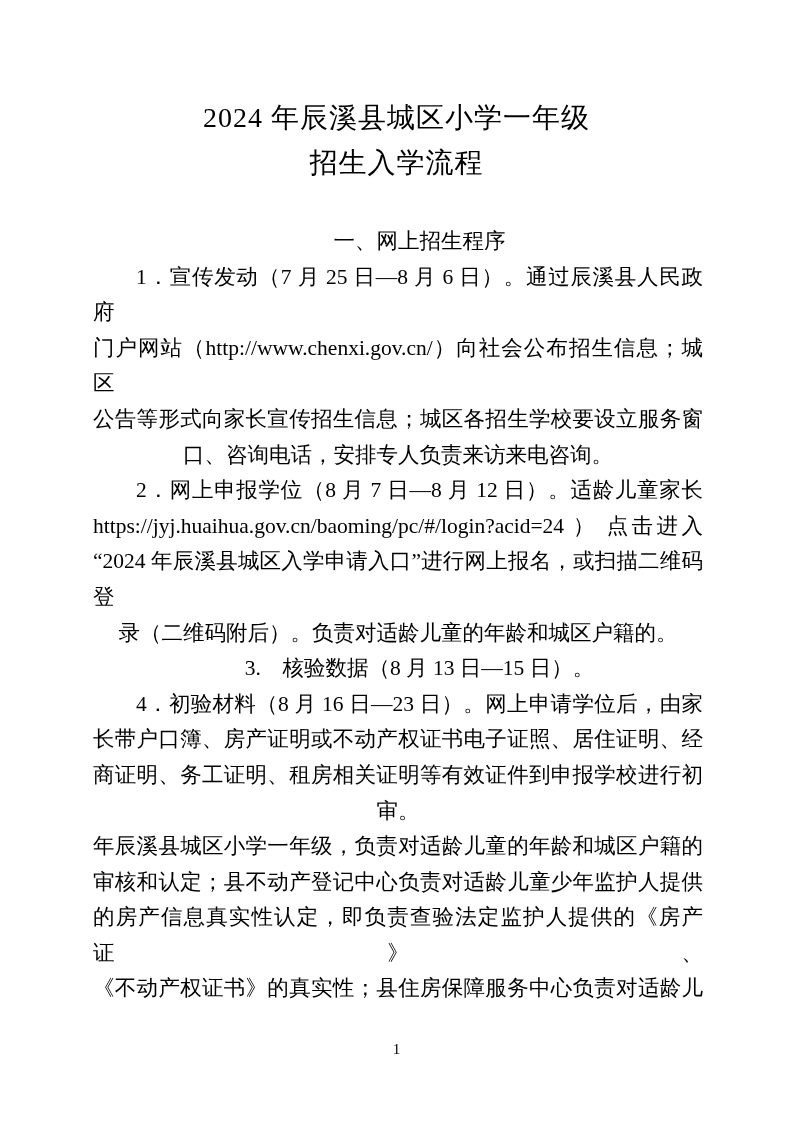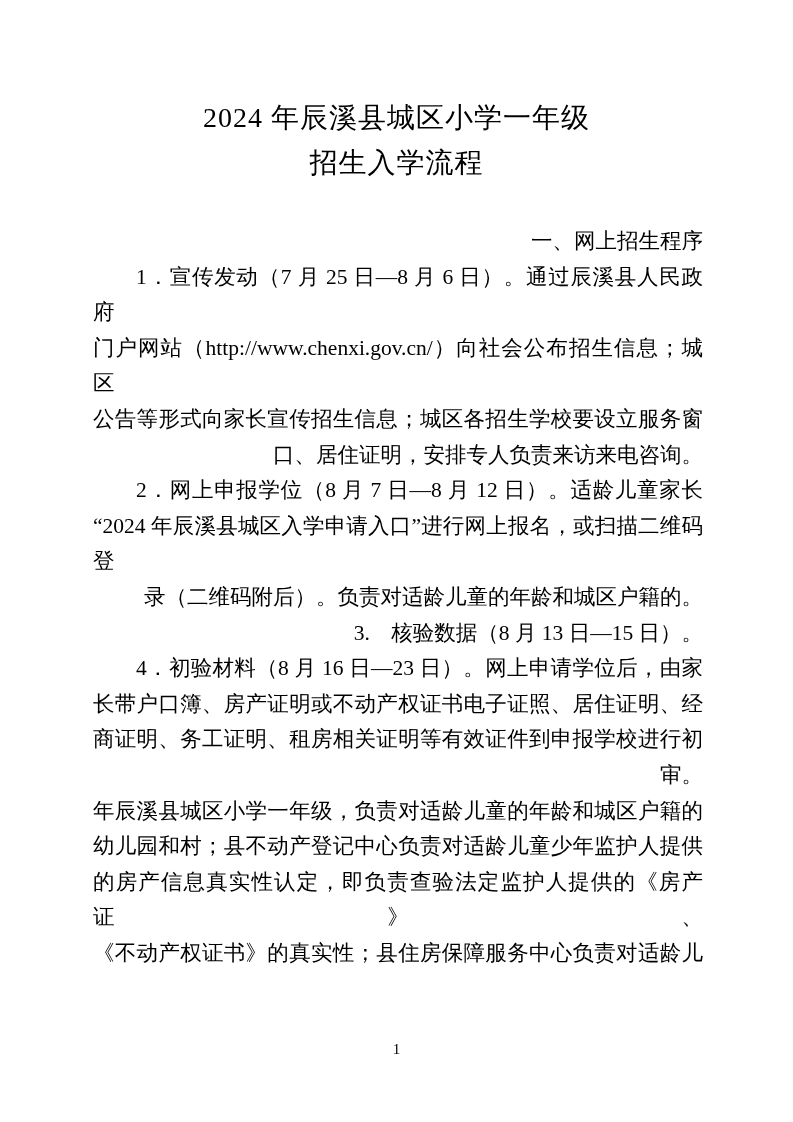--- a/index.html
+++ b/index.html
@@ -30,21 +30,21 @@
   .doc-body {
     position: absolute;
     top: 224px;
     left: 93px;
     width: 610px;
   }
   .line {
     font-size: 21.5px;
     line-height: 35.6px;
     min-height: 35.6px;
-    text-align: right;
+    text-align: center;
     white-space: normal;
   }
   .line.indent {
     text-indent: 43px;
   }
   .line.just {
     text-align: justify;
     text-align-last: justify;
   }
   .run.bold {
@@ -68,30 +68,31 @@
   <div class="title">
     <div>2024 年辰溪县城区小学一年级</div>
     <div>招生入学流程</div>
   </div>
 
   <div class="doc-body">
       <div class="line indent"><span class="run">一、网上招生程序</span></div>
       <div class="line indent just"><span class="run bold">1．宣传发动（7 月 25 日—8 月 6 日）</span><span class="run">。通过辰溪县人民政府</span></div>
       <div class="line just"><span class="run">门户网站（http://www.chenxi.gov.cn/）向社会公布招生信息；城区</span></div>
       <div class="line just"><span class="run">公告等形式向家长宣传招生信息；城区各招生学校要设立服务窗</span></div>
-      <div class="line"><span class="run">口、居住证明，安排专人负责来访来电咨询。</span></div>
+      <div class="line"><span class="run">口、咨询电话，安排专人负责来访来电咨询。</span></div>
       <div class="line indent just"><span class="run bold">2．网上申报学位（8 月 7 日—8 月 12 日）</span><span class="run">。适龄儿童家长</span></div>
+      <div class="line just"><span class="run">https://jyj.huaihua.gov.cn/baoming/pc/#/login?acid=24 ） 点击进入</span></div>
       <div class="line just"><span class="run">“2024 年辰溪县城区入学申请入口”进行网上报名，或扫描二维码登</span></div>
       <div class="line"><span class="run">录（二维码附后）。负责对适龄儿童的年龄和城区户籍的。</span></div>
       <div class="line indent"><span class="run bold">3.　核验数据（8 月 13 日—15 日）</span><span class="run">。</span></div>
       <div class="line indent just"><span class="run bold">4．初验材料（8 月 16 日—23 日）</span><span class="run">。网上申请学位后，由家</span></div>
       <div class="line just"><span class="run">长带户口簿、房产证明或不动产权证书电子证照、居住证明、经</span></div>
       <div class="line just"><span class="run">商证明、务工证明、租房相关证明等有效证件到申报学校进行初</span></div>
       <div class="line"><span class="run">审。</span></div>
       <div class="line just"><span class="run">年辰溪县城区小学一年级，负责对适龄儿童的年龄和城区户籍的</span></div>
-      <div class="line just"><span class="run">幼儿园和村；县不动产登记中心负责对适龄儿童少年监护人提供</span></div>
+      <div class="line just"><span class="run">审核和认定；县不动产登记中心负责对适龄儿童少年监护人提供</span></div>
       <div class="line just"><span class="run">的房产信息真实性认定，即负责查验法定监护人提供的《房产证》、</span></div>
       <div class="line just"><span class="run">《不动产权证书》的真实性；县住房保障服务中心负责对适龄儿</span></div>
     </div>
 
   <div class="footer">1</div>
 
 </div>
 
 </body></html>

